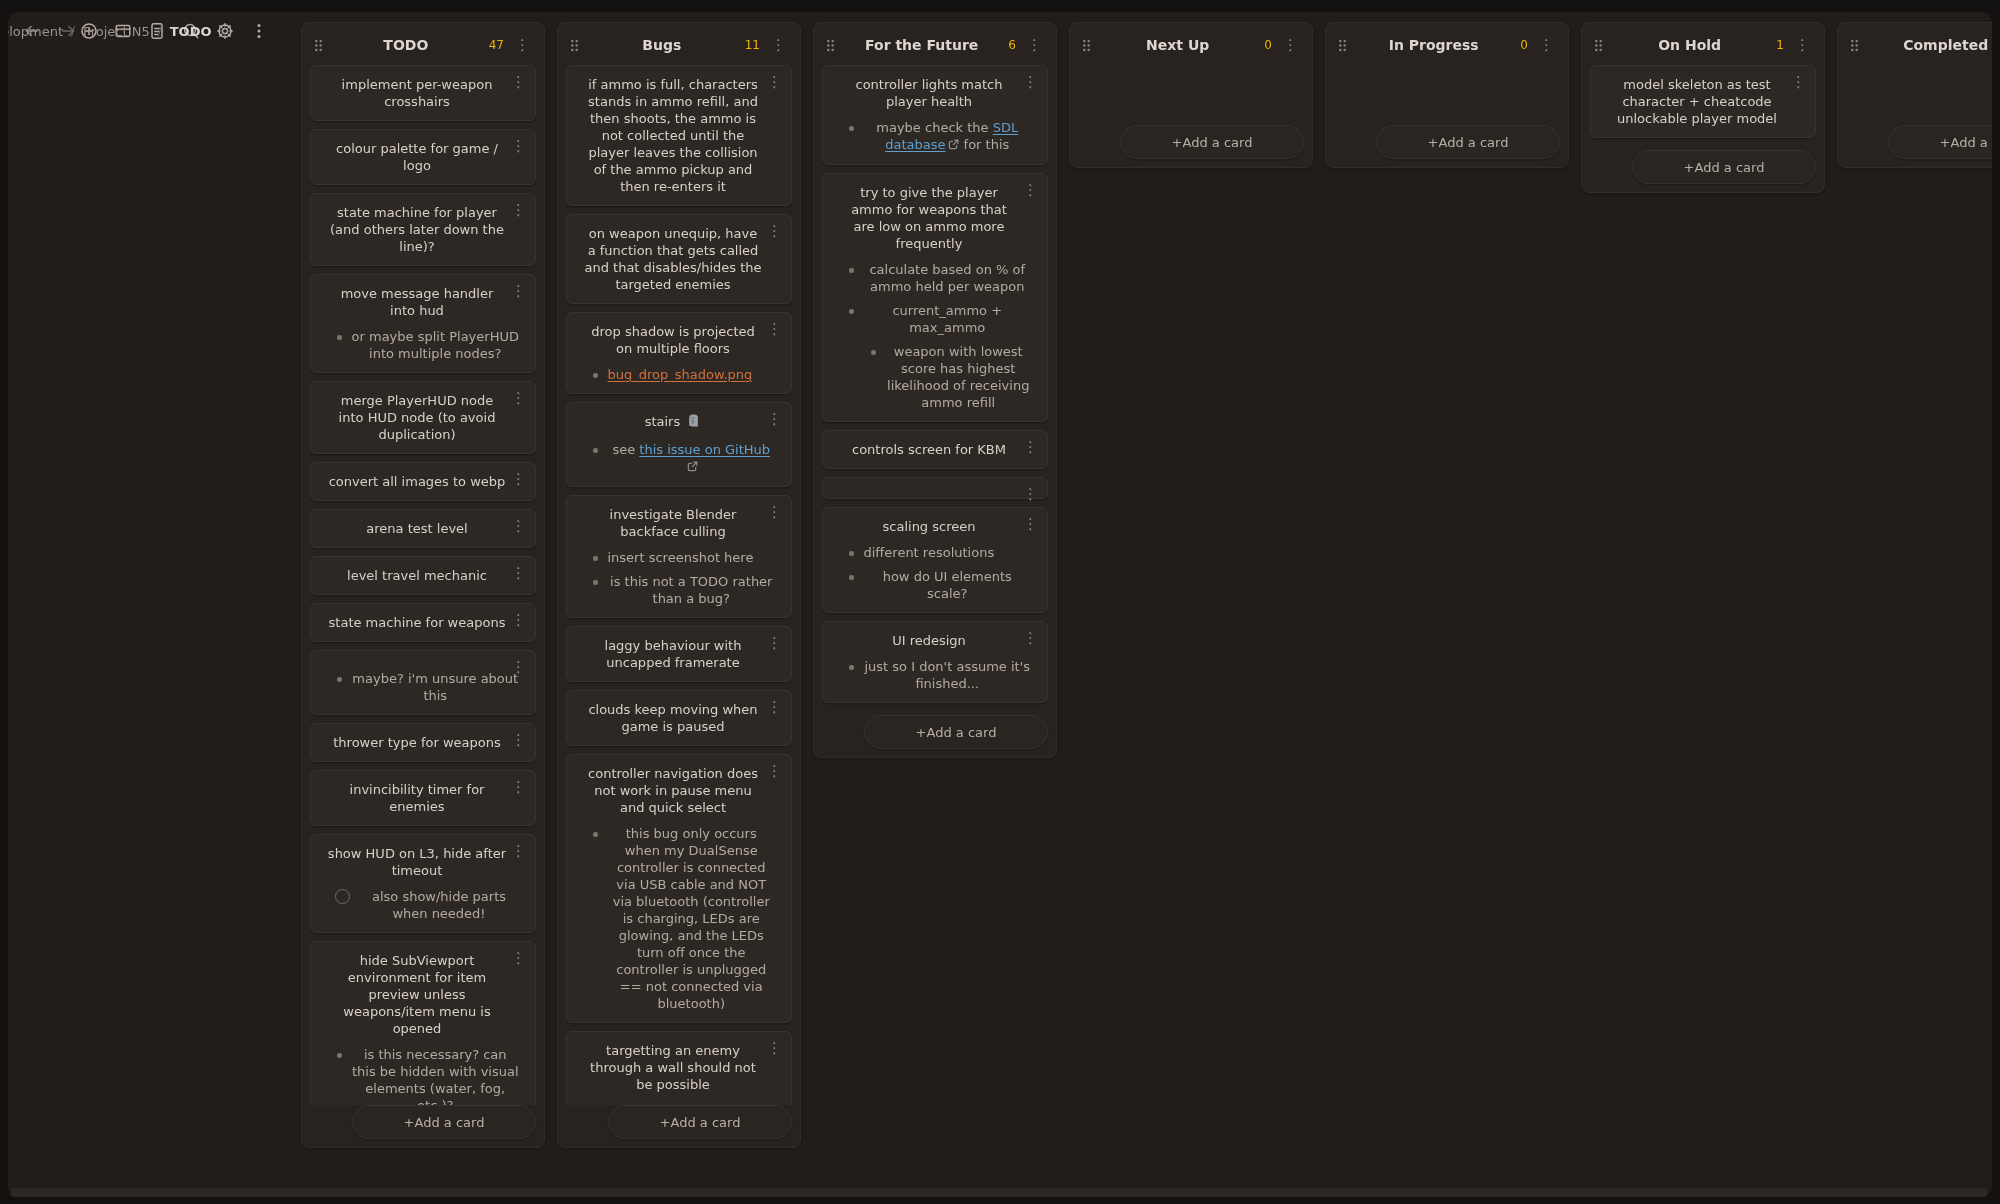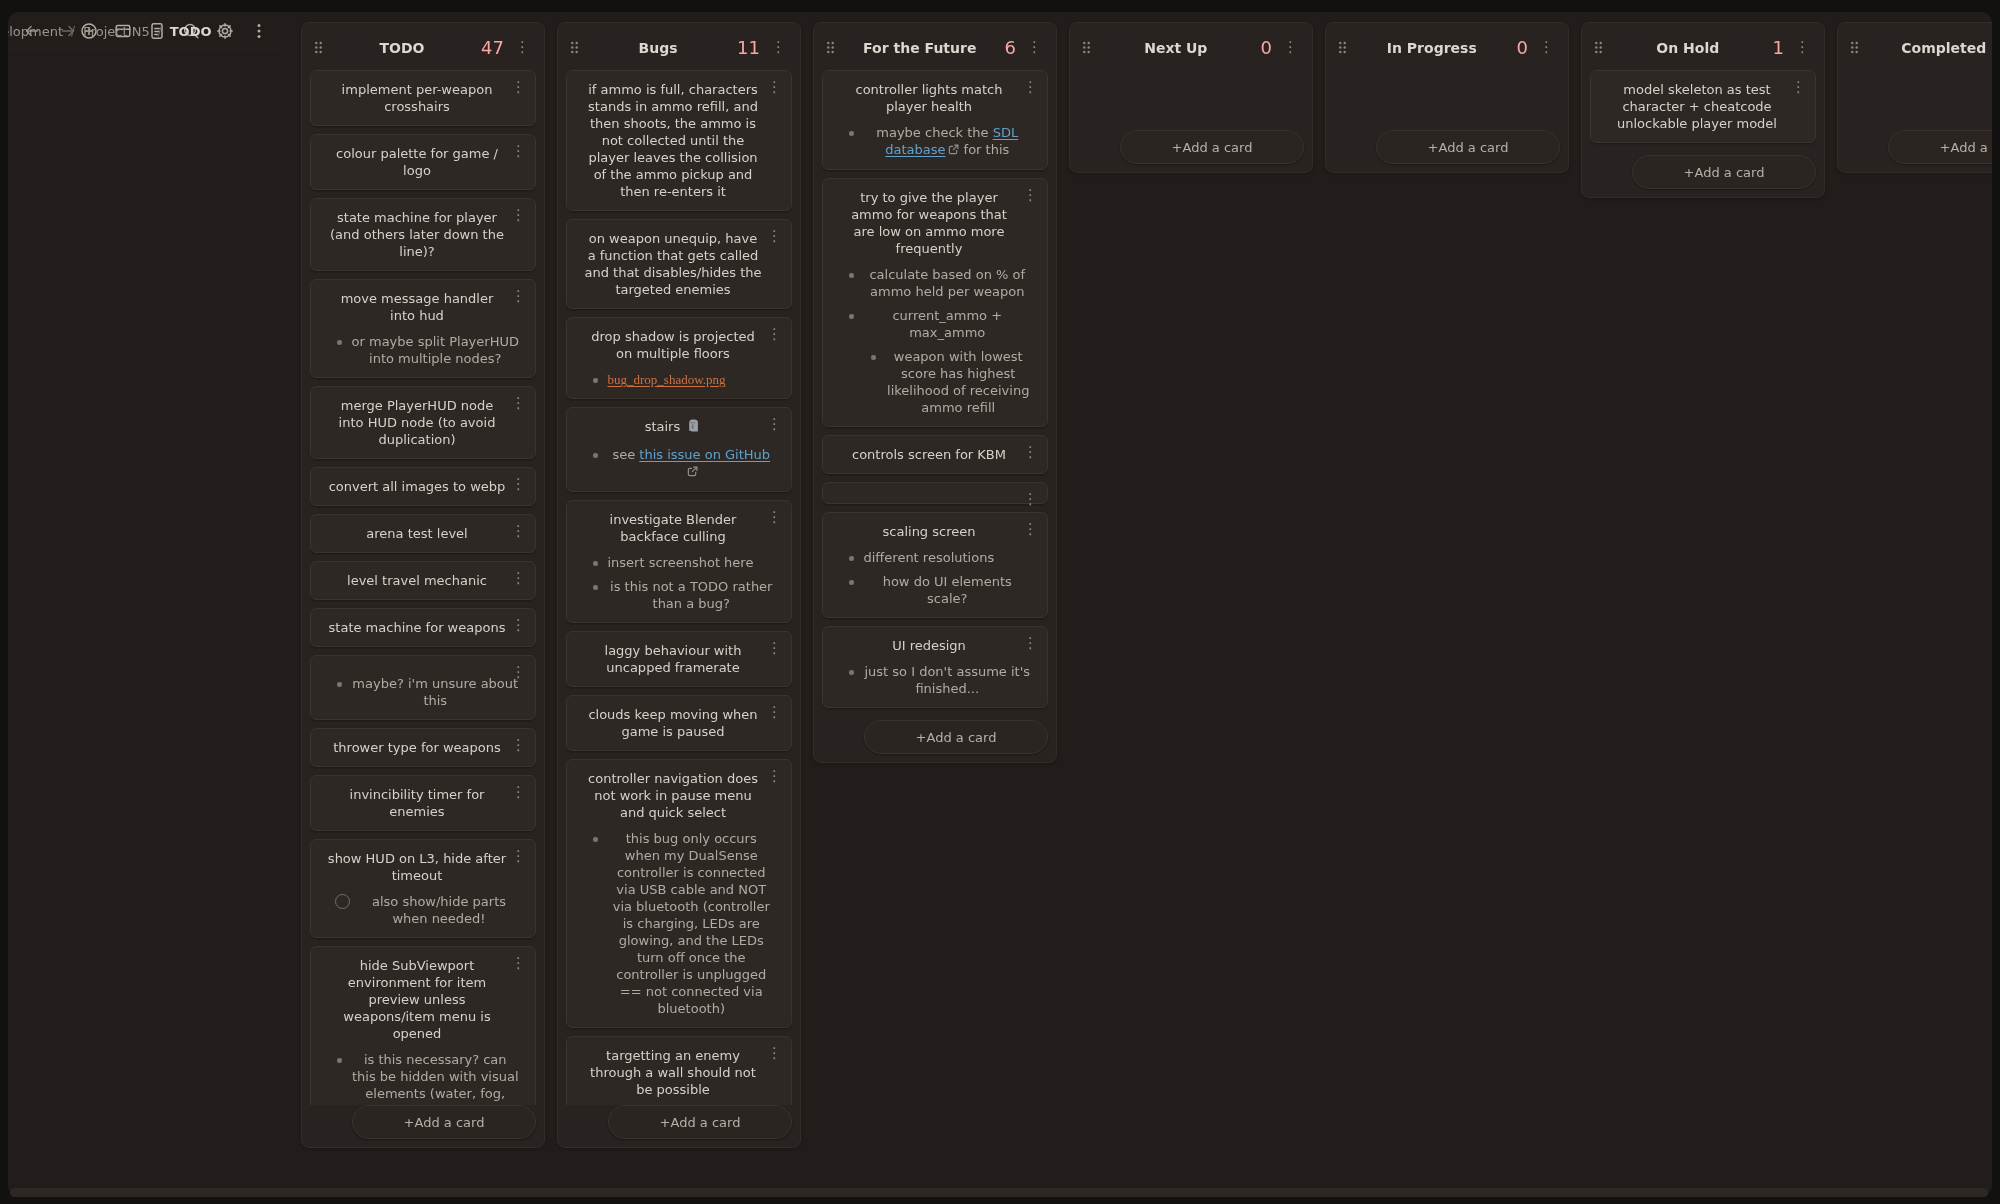--- a/index.html
+++ b/index.html
@@ -46,21 +46,21 @@
     padding:8px; display:flex; flex-direction:column;
     box-shadow:0 1px 3px rgba(0,0,0,0.25);
   }
   .col.full { height:1126px; }
   .col-header {
     display:flex; align-items:center; gap:9px;
     padding:6px 4px 12px 4px; flex:0 0 auto;
   }
   .col-handle { color:#8d857c; display:flex; cursor:grab; }
   .col-title { font-size:14px; font-weight:600; color:#ddd7cf; flex:1; }
-  .col-count { font-size:18px; color:#fca5a5; }
+  .col-count { font-size:12px; color:#eab308; }
   .kebab {
     color:#91897f; font-size:15px; line-height:1; cursor:pointer;
     padding:0 2px; user-select:none;
   }
   .cards { flex:1 1 auto; overflow:hidden; min-height:0; }
   .cards.empty { min-height:56px; flex:0 0 auto; }
   .card {
     position:relative;
     background:#2e2824; border:1px solid #3b342e; border-radius:6px;
     padding:10px 16px; margin-bottom:8px;
@@ -86,21 +86,21 @@
     flex:0 0 auto; margin-top:4px;
     background:#2b2522; border:1px solid #3a332d; border-radius:17px;
     height:34px; display:flex; align-items:center; justify-content:center;
     font-size:13px; color:#b6afa6; cursor:pointer;
     box-shadow:0 1px 2px rgba(0,0,0,0.3);
     margin-left:42px;
   }
   .col.full .add-card { margin-top:auto; }
   a.card-link { text-decoration:underline; text-underline-offset:2px; cursor:pointer; }
   a.link-blue { color:var(--link-blue); }
-  a.link-orange { color:var(--link-orange);font-family:Liberation Serif, serif; }
+  a.link-orange { color:var(--link-orange); }
   .ext-icon { display:inline-block; vertical-align:-1px; margin-left:3px; color:#8e8e8e; }
   .emoji-icon { display:inline-block; vertical-align:-2px; margin-left:2px; }
   .hscrollbar {
     position:absolute; left:10px; top:1188px; width:1978px; height:9px;
     background:#2e2825; border-radius:5px; cursor:pointer;
   }
 </style>
 </head>
 <body>
 

